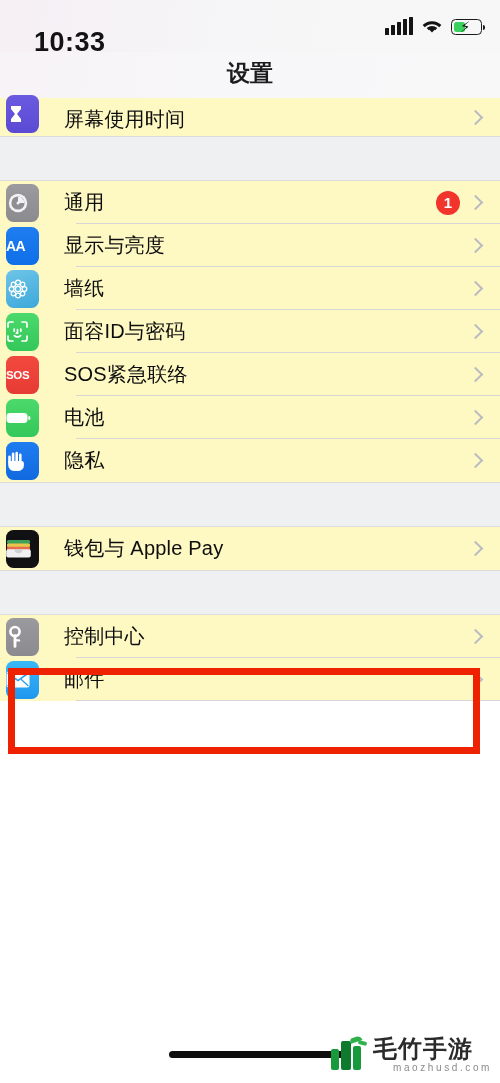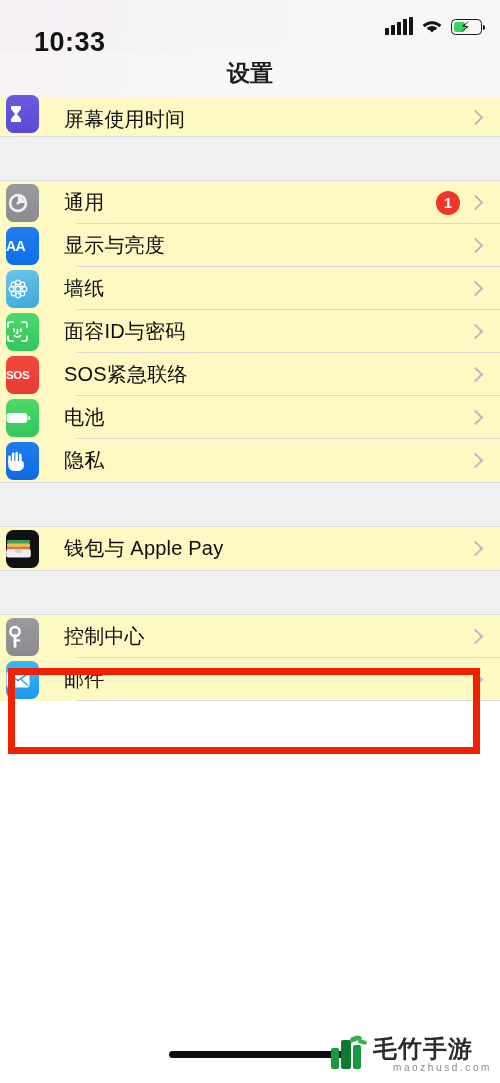--- a/index.html
+++ b/index.html
@@ -264,21 +264,21 @@
     background: #0d0d0d;
     z-index: 25;
   }
 
   
   .watermark {
     position: absolute;
     right: 8px;
     bottom: 10px;
     display: flex;
-    align-items: flex-start;
+    align-items: flex-end;
     z-index: 26;
   }
   .wm-logo {
     position: relative;
     width: 40px;
     height: 36px;
     margin-right: 3px;
   }
   .wm-logo i {
     position: absolute;

